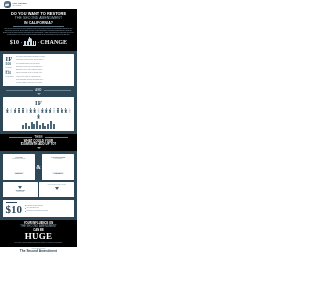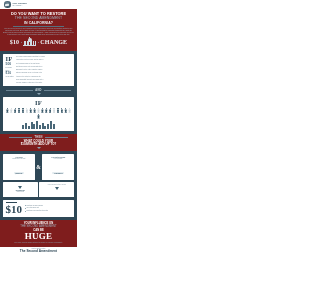--- a/index.html
+++ b/index.html
@@ -8,21 +8,21 @@
     font-family:"Liberation Sans", sans-serif;
     -webkit-font-smoothing:none;
   }
   #page{
     position:relative;width:77px;height:256px;
     background:#2e4756;
     overflow:hidden;
   }
   
   .sec{position:relative;width:100%;box-sizing:border-box;}
-  .navy{background:#7f1d1d;color:#d8e2e8;}
+  .navy{background:#000000;color:#d8e2e8;}
   .ctr{text-align:center;}
   .micro{font-size:1.3px;line-height:2px;}
   
   #brandbar{
     background:#ffffff;height:9px;display:flex;align-items:center;
     padding:0 4px;box-sizing:border-box;gap:2px;
   }
   .logo-mark{
     width:6.5px;height:6.5px;border-radius:50%;
     background:radial-gradient(circle at 45% 38%, #7e93a0 0%, #44606f 52%, #24394a 100%);

